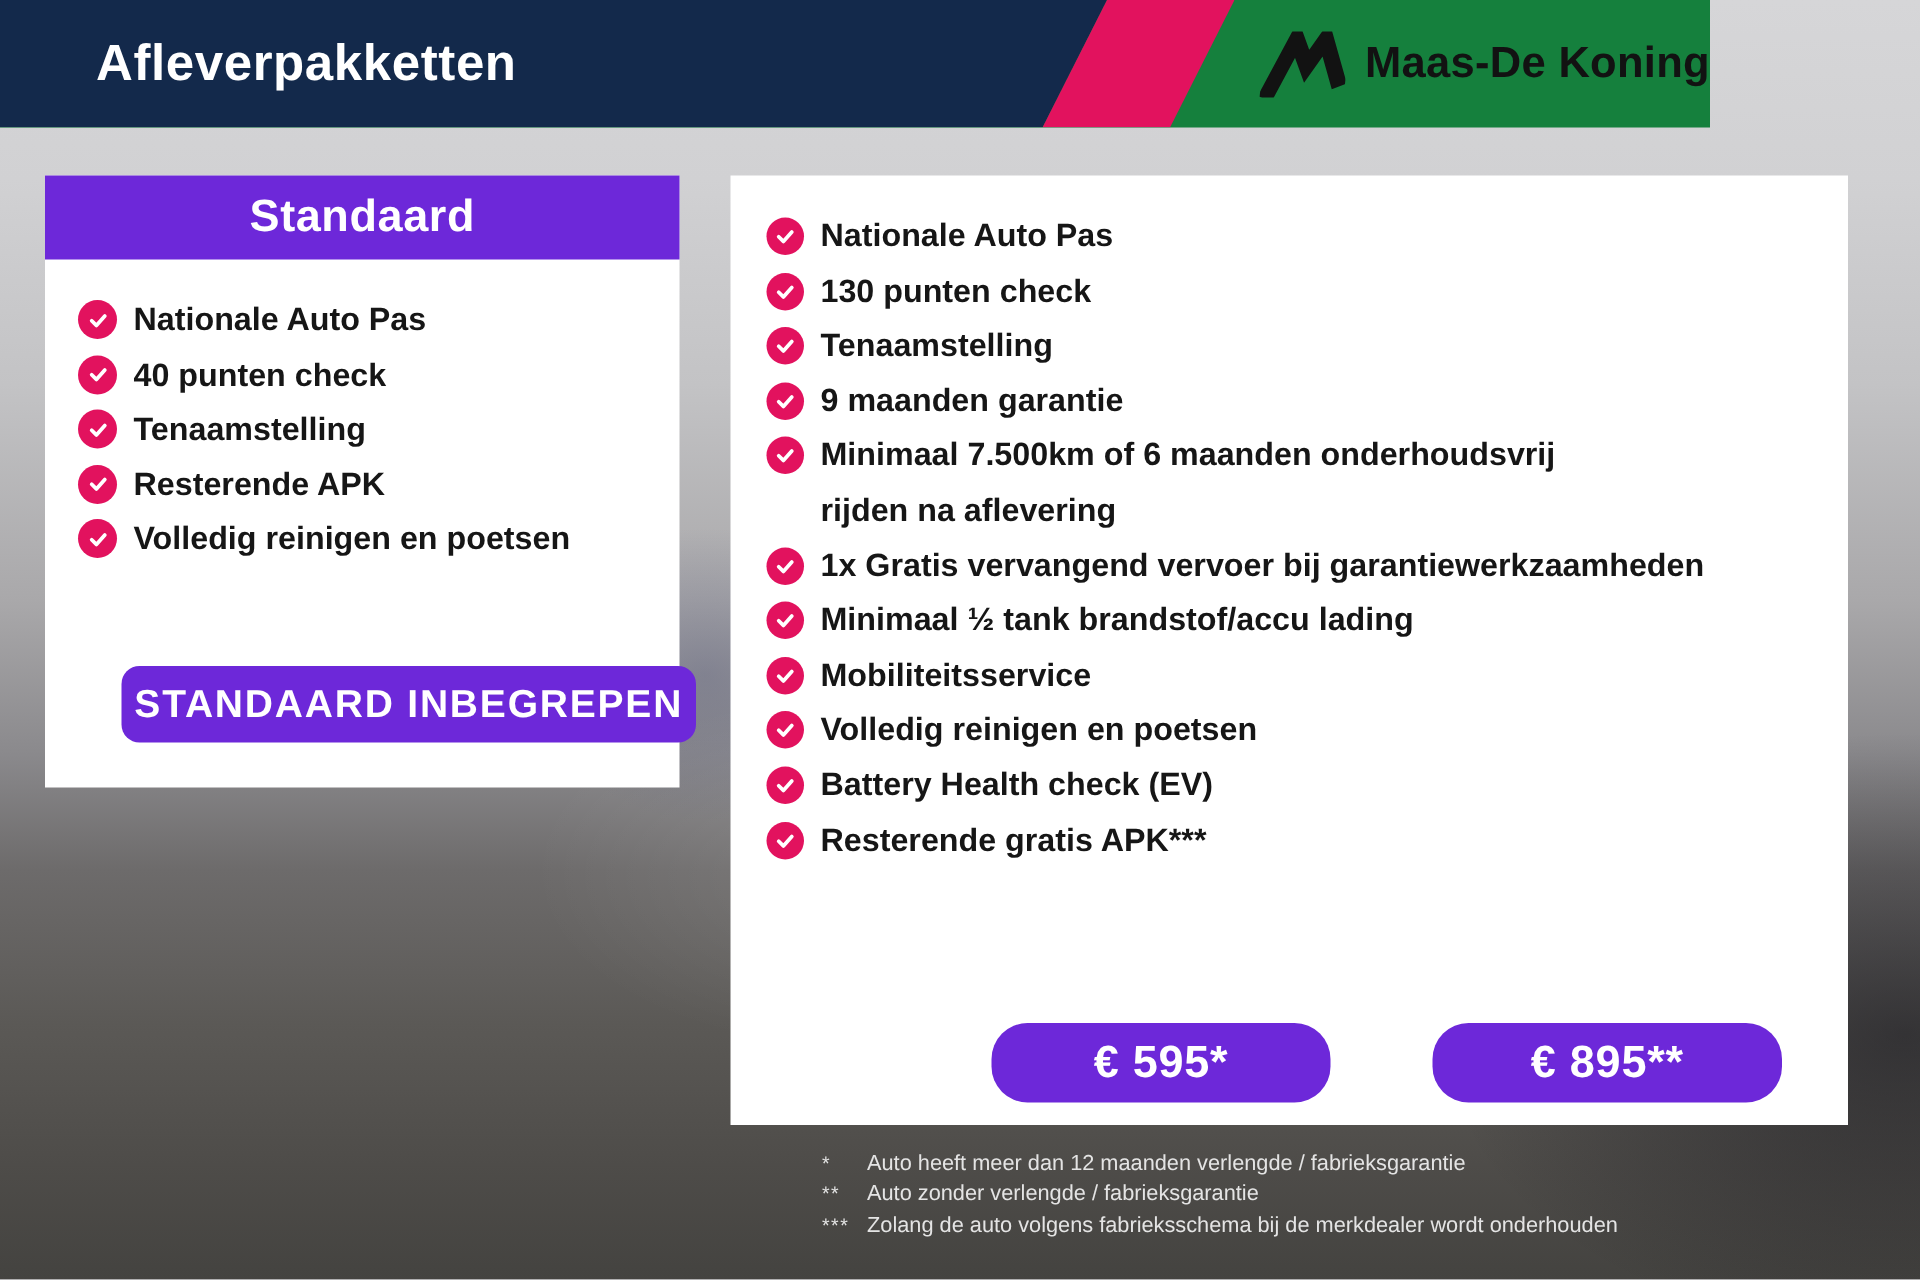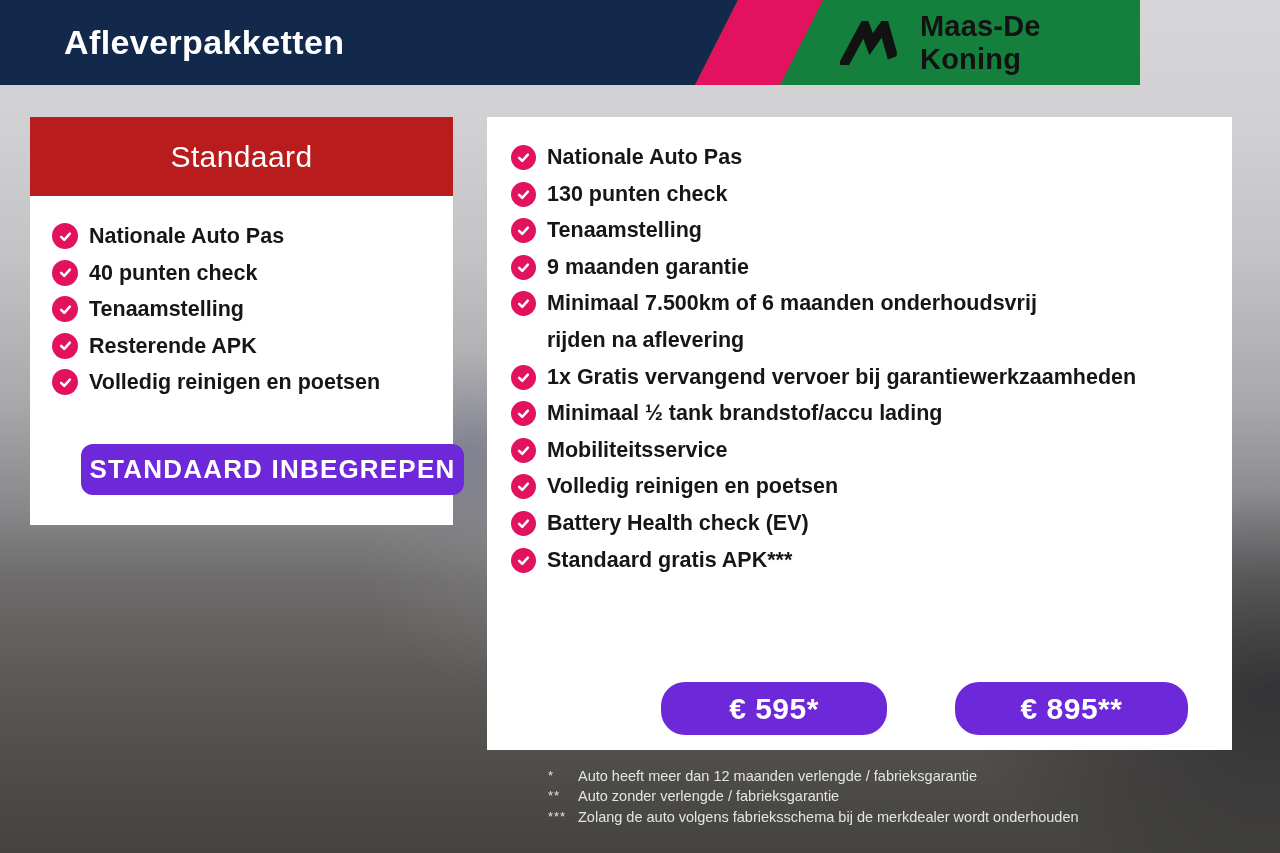--- a/index.html
+++ b/index.html
@@ -19,29 +19,29 @@
       linear-gradient(180deg,#d6d6d8 0%,#d1d1d3 14%,#c3c3c5 30%,#a9a8aa 47%,#8a898c 59%,#6d6b6b 68%,#5b5956 80%,#4e4c49 91%,#444340 100%);
   }
   
   .banner{position:absolute;left:0;top:0;width:1140px;height:85px;background:#15803d;}
   .banner-navy{position:absolute;inset:0;background:#13294b;
     clip-path:polygon(0 0,738px 0,695px 100%,0 100%);}
   .banner-stripe{position:absolute;inset:0;background:#e2125e;
     clip-path:polygon(738px 0,823px 0,780px 100%,695px 100%);}
   .banner-title{position:absolute;left:64px;top:0;height:85px;display:flex;align-items:center;
     color:#ffffff;font-size:34px;font-weight:800;letter-spacing:.4px;}
-  .brand{position:absolute;left:842px;top:0;height:85px;display:flex;align-items:center;gap:22px;}
+  .brand{position:absolute;left:842px;top:0;height:85px;display:flex;align-items:center;gap:12px;}
   .brand svg{display:block;}
   .brand-name{font-size:29px;font-weight:800;color:#121212;letter-spacing:.2px;}
   
   .card{position:absolute;background:#ffffff;}
   .card-standaard{left:30px;top:117px;width:423px;height:408px;}
   .card-approved{left:487px;top:117px;width:745px;height:633px;}
-  .card-head{height:79px;background:#b91c1c;display:flex;align-items:center;justify-content:center;
-    color:#ffffff;font-size:30px;font-weight:400;letter-spacing:.4px;}
+  .card-head{height:56px;background:#6d28d9;display:flex;align-items:center;justify-content:center;
+    color:#ffffff;font-size:30px;font-weight:700;letter-spacing:.4px;}
   .card ul{list-style:none;margin:0;padding:22px 18px 0 22px;}
   .card-approved ul{padding:22px 20px 0 24px;}
   .card li{display:flex;align-items:flex-start;}
   .check{flex:0 0 auto;width:25px;height:25px;border-radius:50%;background:#e2125e;
     display:flex;align-items:center;justify-content:center;margin:6px 11px 0 0;}
   .card-standaard .check{width:26px;height:26px;margin-top:5px;}
   .item-text{font-size:21.5px;font-weight:bold;color:#161616;line-height:36.6px;}
   .item-text .line2{display:block;}
   
   .btn{background:#6d28d9;color:#ffffff;font-weight:800;display:flex;align-items:center;
@@ -252,21 +252,21 @@
         </span>
       </li>
 
       <li>
         <span class="check">
           <svg width="15" height="15" viewBox="0 0 24 24">
             <polyline points="5,12.5 10,17.5 19,7.5" fill="none" stroke="#ffffff" stroke-width="4" stroke-linecap="round" stroke-linejoin="round"></polyline>
           </svg>
         </span>
         <span class="item-text">
-          <span>Standaard gratis APK***</span>
+          <span>Resterende gratis APK***</span>
         </span>
       </li>
     </ul>
   <div class="price-row">
     <button class="btn btn-price p1">€ 595*</button>
     <button class="btn btn-price p2">€ 895**</button>
   </div>
 </div>
 
 <div class="footnotes">

